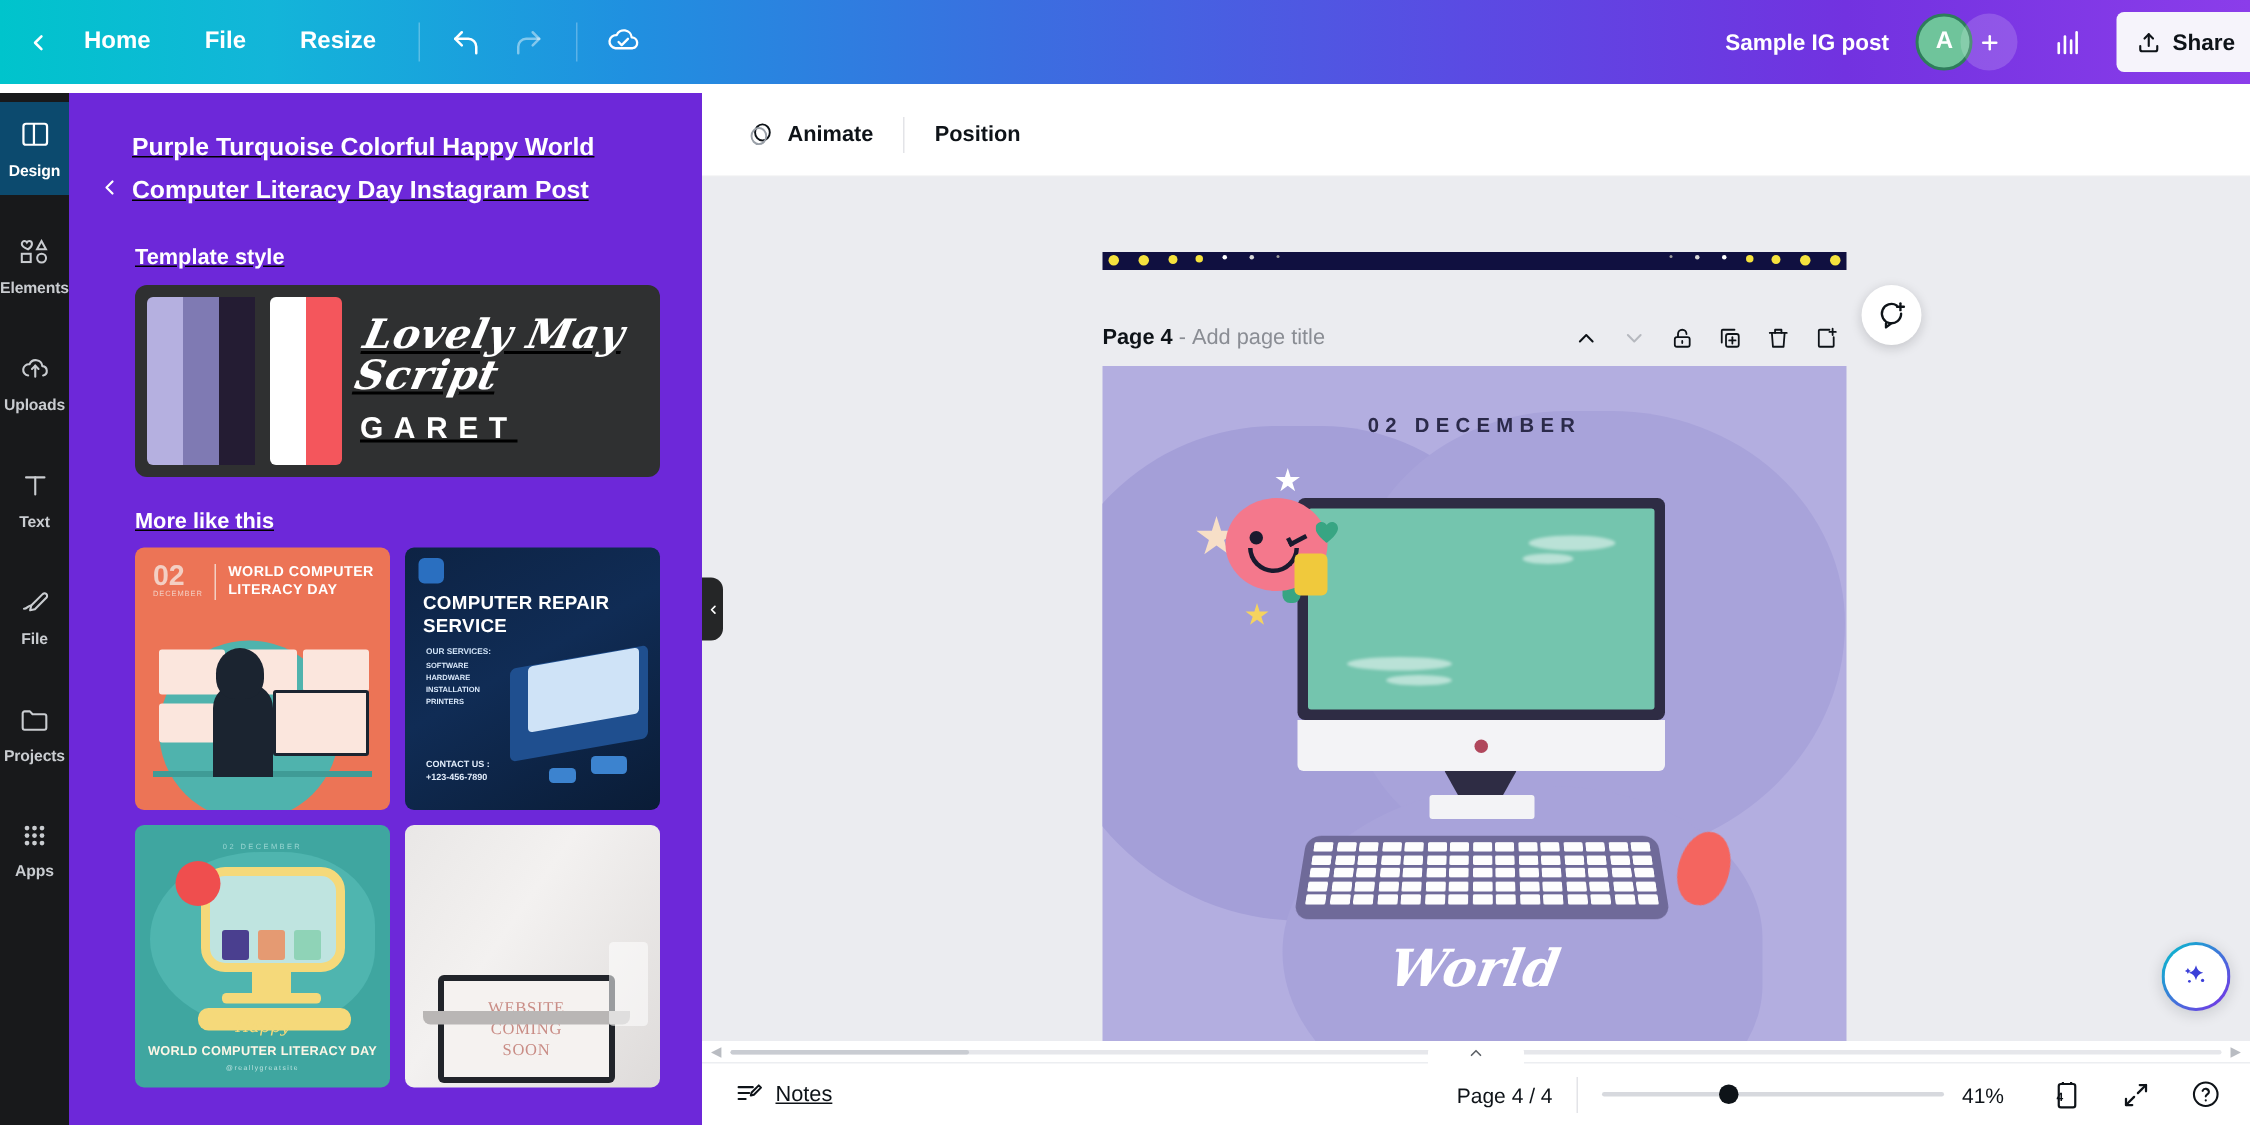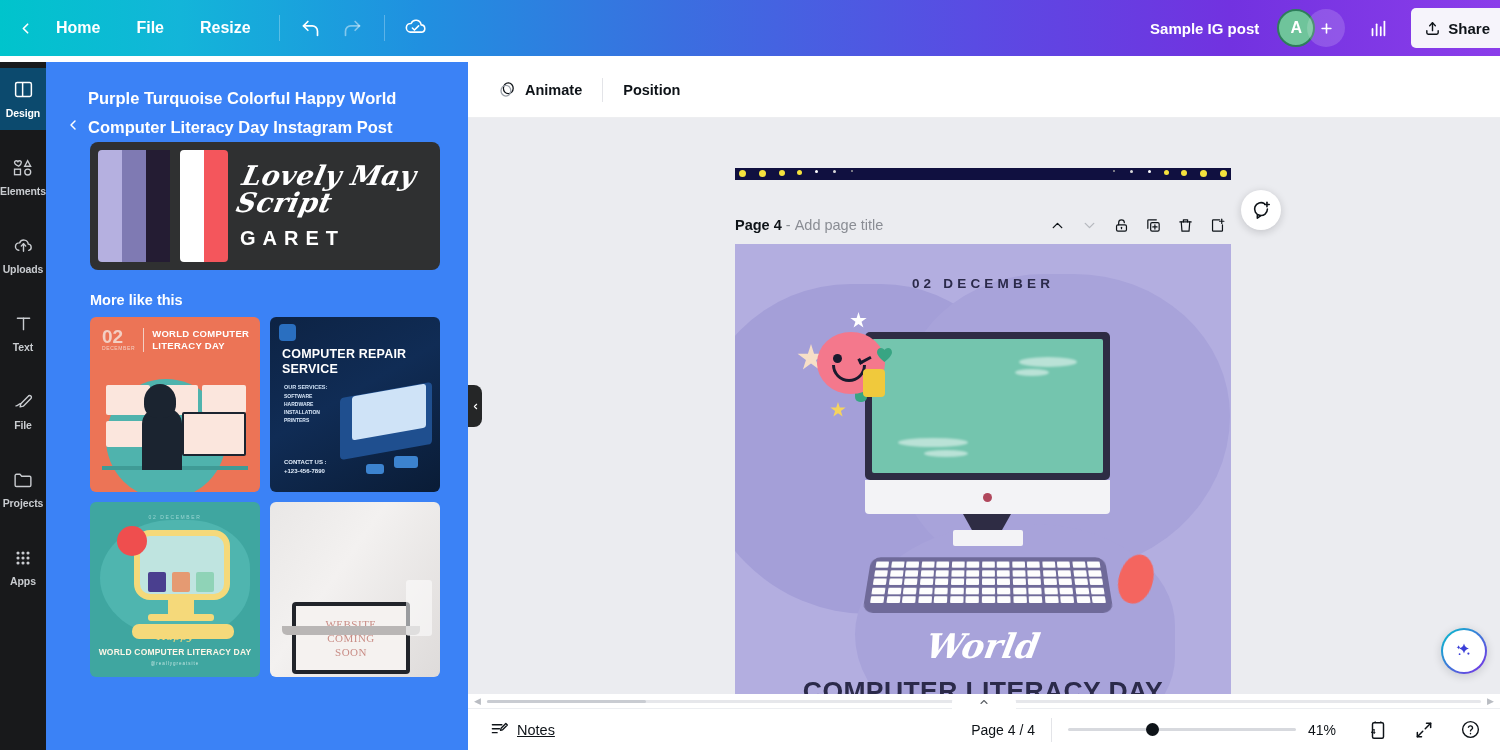--- a/index.html
+++ b/index.html
@@ -59,21 +59,21 @@
     width: 46px; height: 62px; display: flex; flex-direction: column;
     align-items: center; justify-content: center; gap: 3px;
     color: #c9ccd0; cursor: pointer; margin-bottom: 16px; position: relative;
   }
   .rail-item.active { background: #0c4a6e; color: #fff; }
   .rail-label { font-size: 10.5px; font-weight: bold; letter-spacing: -.1px; }
 
   
   .panel {
     position: absolute; left: 46px; top: 62px; width: 422px; height: 688px;
-    background: #3b82f6; overflow: hidden;
+    background: #6d28d9; overflow: hidden; text-decoration: underline;
   }
   .panel-head { display: flex; align-items: flex-start; padding: 22px 16px 0 12px; }
   .panel-back { width: 30px; min-width: 30px; height: 30px; display: flex; align-items: center; justify-content: center; margin-top: 26px; cursor: pointer; }
   .panel-title { color: #fff; font-size: 16.5px; font-weight: bold; line-height: 29px; }
   .sec-title { color: #fff; font-size: 14.5px; font-weight: bold; padding: 22px 0 10px 44px; }
   .style-card {
     margin-left: 44px; width: 350px; height: 128px; background: #2f3031;
     border-radius: 8px; display: flex; align-items: center; cursor: pointer; overflow: hidden;
   }
   .swatches { display: flex; height: 128px; padding: 8px 0 8px 8px; }
@@ -386,20 +386,21 @@
   <div class="panel">
     <div class="panel-head">
       <div class="panel-back">
         <svg width="16" height="16" viewBox="0 0 24 24" fill="none" stroke="#fff" stroke-width="2.2" stroke-linecap="round" stroke-linejoin="round">
             <polyline points="15 18 9 12 15 6"></polyline>
           </svg>
       </div>
       <div class="panel-title">Purple Turquoise Colorful Happy World Computer Literacy Day Instagram Post</div>
     </div>
 
+    <div class="sec-title">Template style</div>
 
     <div class="style-card">
       <div class="swatches">
         <div class="sw" style="background:#b5b0e0"></div>
         <div class="sw" style="background:#7f7ab3"></div>
         <div class="sw" style="background:#241c33"></div>
         <div class="sw" style="background:#ffffff;margin-left:10px;border-radius:4px 0 0 4px"></div>
         <div class="sw" style="background:#f4565c"></div>
       </div>
       <div class="fonts">
@@ -688,21 +689,20 @@
               <div class="kbkey"></div>
               <div class="kbkey"></div>
               <div class="kbkey"></div>
               <div class="kbkey"></div>
               <div class="kbkey"></div>
           </div>
         </div>
         <div class="mouse"></div>
 
         <div class="pg-world">World</div>
-        <div class="pg-main">COMPUTER LITERACY DAY</div>
 
       </div>
     </div>
 
     <div class="hscroll">
       <span class="hs-arrow">◀</span>
       <div class="hs-track">
           <div class="hs-thumb"></div>
         </div>
       <span class="hs-arrow">▶</span>

